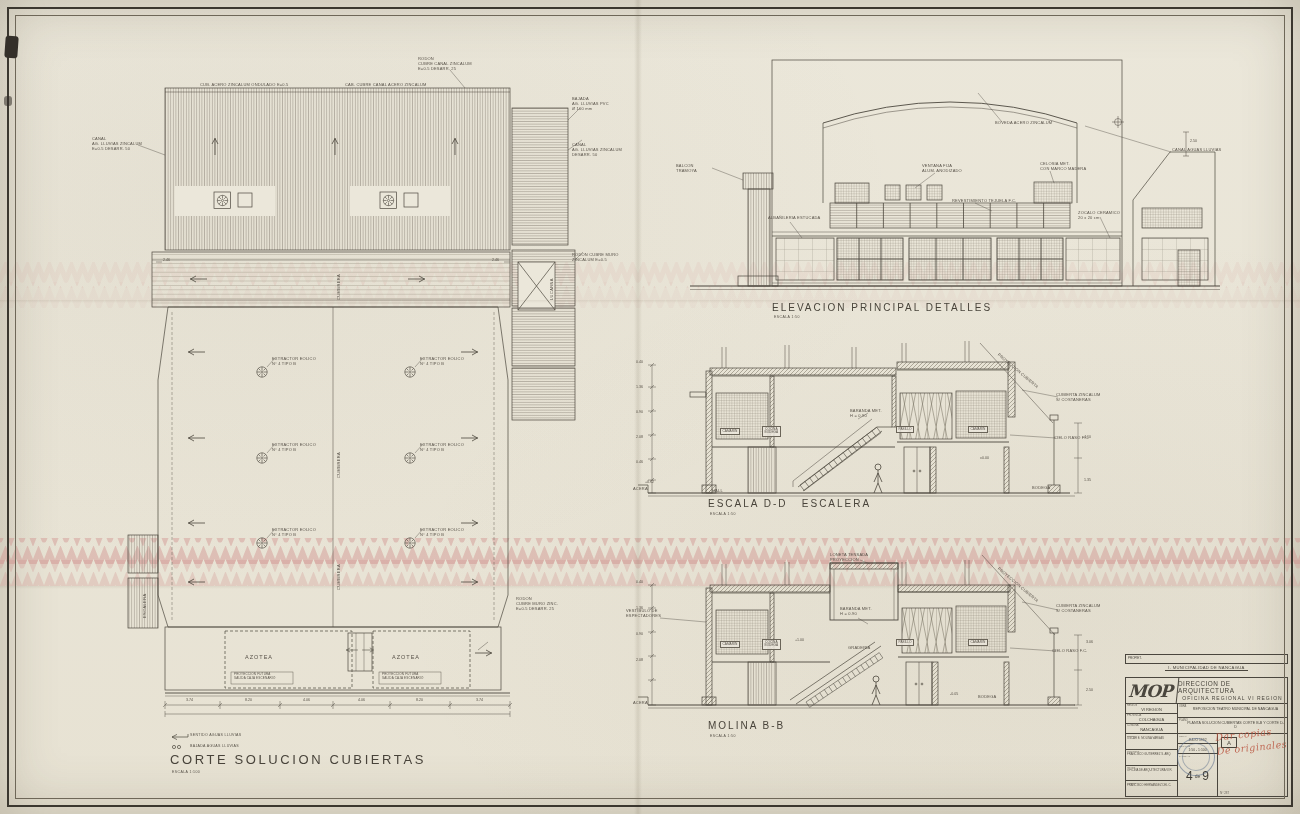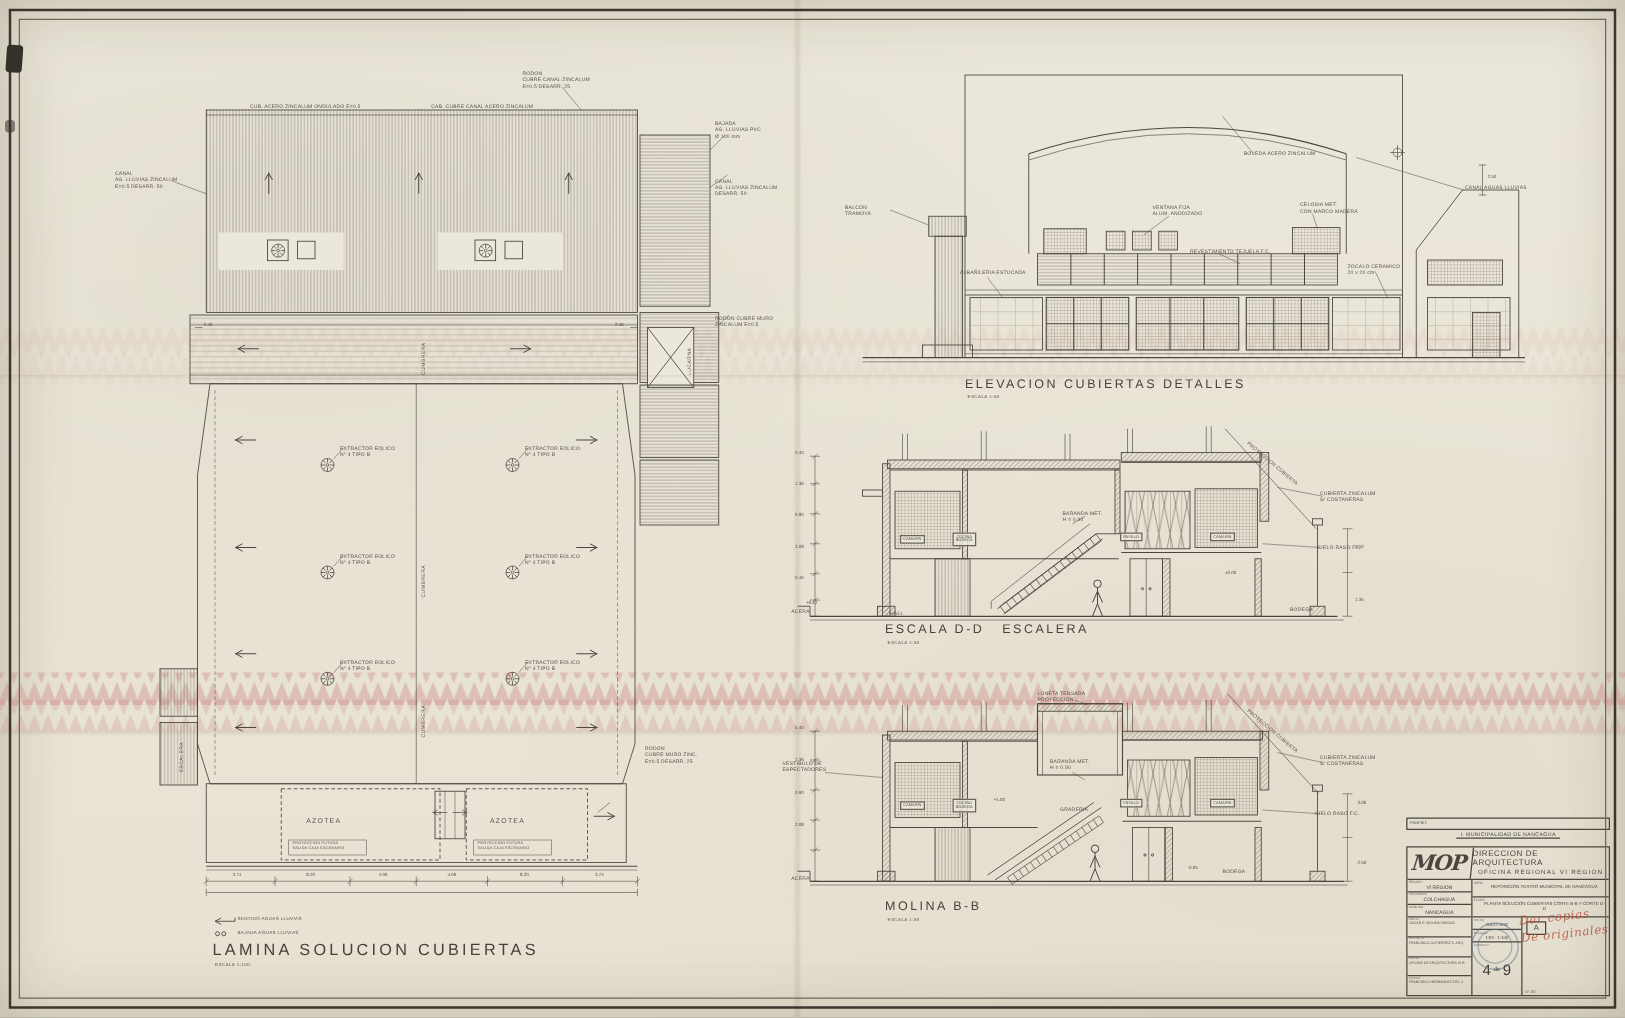--- a/index.html
+++ b/index.html
@@ -433,37 +433,37 @@
   <div class="dim" style="left:303px;top:698px;">4.06</div>
   <div class="dim" style="left:358px;top:698px;">4.06</div>
   <div class="dim" style="left:416px;top:698px;">8.20</div>
   <div class="dim" style="left:476px;top:698px;">3.74</div>
   <div class="legend-row" style="left:190px;top:733px;">
     <span class="lab">SENTIDO AGUAS LLUVIAS</span>
   </div>
   <div class="legend-row" style="left:190px;top:744px;">
     <span class="lab">BAJADA AGUAS LLUVIAS</span>
   </div>
-  <div class="title" style="left:170px;top:752px;">LAMINA SOLUCION CUBIERTAS</div>
+  <div class="title" style="left:170px;top:752px;">CORTE SOLUCION CUBIERTAS</div>
   <div class="scale" style="left:172px;top:770px;">ESCALA 1:100</div>
 
   <div class="lbl" style="left:995px;top:120px;">BOVEDA ACERO ZINCALUM</div>
   <div class="lbl" style="left:1172px;top:147px;">CANAL AGUAS LLUVIAS</div>
   <div class="lbl" style="left:922px;top:163px;">VENTANA FIJA
 ALUM. ANODIZADO</div>
   <div class="lbl" style="left:1040px;top:161px;">CELOSIA MET.
 CON MARCO MADERA</div>
   <div class="lbl" style="left:952px;top:198px;">REVESTIMIENTO TEJUELA F.C.</div>
   <div class="lbl" style="left:676px;top:163px;">BALCON
 TRAMOYA</div>
   <div class="lbl" style="left:768px;top:215px;">ALBAÑILERIA ESTUCADA</div>
   <div class="lbl" style="left:1078px;top:210px;">ZOCALO CERAMICO
 20 x 20 cm</div>
   <div class="dim" style="left:1190px;top:139px;">2.50</div>
-  <div class="title mid" style="left:772px;top:302px;">ELEVACION CUBIERTAS DETALLES</div>
+  <div class="title mid" style="left:772px;top:302px;">ELEVACION PRINCIPAL DETALLES</div>
   <div class="scale" style="left:774px;top:315px;">ESCALA 1:50</div>
 
   <div class="lbl" style="left:633px;top:486px;">ACERA</div>
   <div class="lbl" style="left:712px;top:488px;">HALL</div>
   <div class="boxlbl" style="left:720px;top:428px;">CAMARIN</div>
   <div class="boxlbl" style="left:762px;top:426px;">COCINA
 BODEGA</div>
   <div class="boxlbl" style="left:896px;top:426px;">PASILLO</div>
   <div class="boxlbl" style="left:968px;top:426px;">CAMARIN</div>
   <div class="lbl" style="left:1032px;top:485px;">BODEGA</div>

